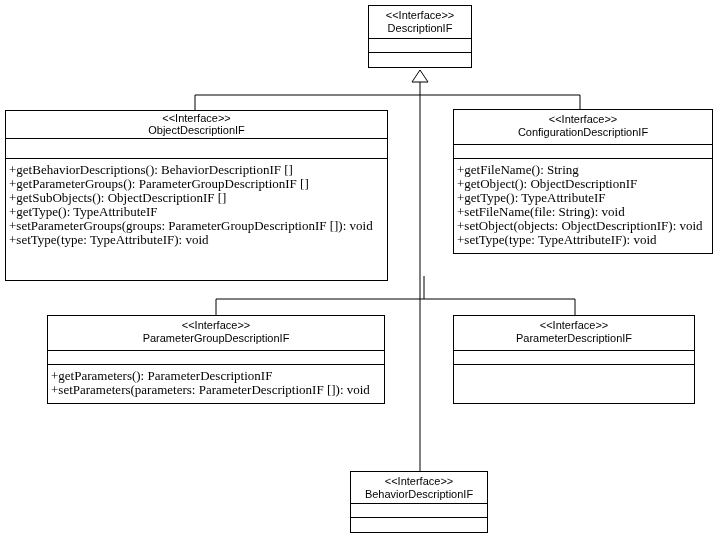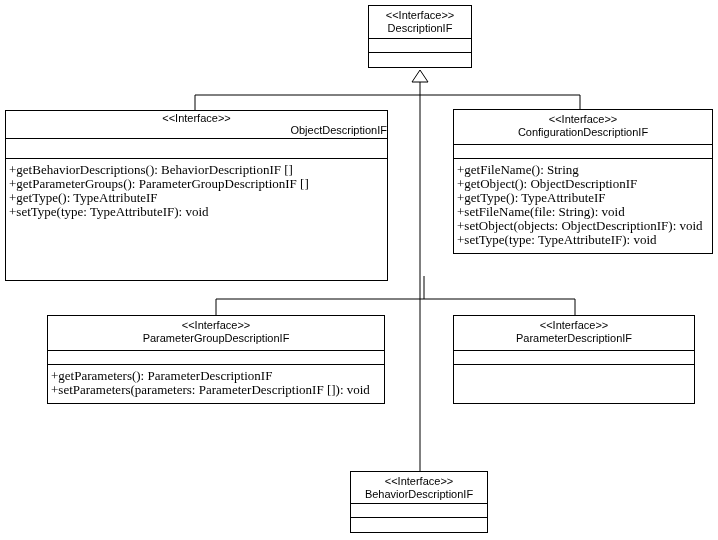--- a/index.html
+++ b/index.html
@@ -64,21 +64,21 @@
   }
 
   
   #box-description        { left: 368px; top: 5px;   width: 104px; height: 63px; }
   #box-description .name-compartment   { height: 33px; }
   #box-description .attr-compartment   { height: 14px; }
 
   #box-object             { left: 5px;   top: 110px; width: 383px; height: 171px; }
   #box-object .name-compartment        { height: 28px; }
   #box-object .stereotype              { padding-top: 1px; line-height: 12px; }
-  #box-object .class-name              { line-height: 12px; text-align: right; }
+  #box-object .class-name              { line-height: 12px; }
   #box-object .attr-compartment        { height: 20px; }
 
   #box-configuration      { left: 453px; top: 109px; width: 260px; height: 145px; }
   #box-configuration .name-compartment { height: 35px; }
   #box-configuration .attr-compartment { height: 14px; }
 
   #box-paramgroup         { left: 47px;  top: 315px; width: 338px; height: 89px; }
   #box-paramgroup .name-compartment    { height: 35px; }
   #box-paramgroup .attr-compartment    { height: 14px; }
 
@@ -123,21 +123,23 @@
 
   <div class="uml-box" id="box-object">
     <div class="compartment name-compartment">
       <div class="stereotype">&lt;&lt;Interface&gt;&gt;</div>
       <div class="class-name">ObjectDescriptionIF</div>
     </div>
     <div class="compartment attr-compartment"></div>
     <div class="compartment method-compartment">
         <div class="method-line">+getBehaviorDescriptions(): BehaviorDescriptionIF []</div>
         <div class="method-line">+getParameterGroups(): ParameterGroupDescriptionIF []</div>
+        <div class="method-line">+getSubObjects(): ObjectDescriptionIF []</div>
         <div class="method-line">+getType(): TypeAttributeIF</div>
+        <div class="method-line">+setParameterGroups(groups: ParameterGroupDescriptionIF []): void</div>
         <div class="method-line">+setType(type: TypeAttributeIF): void</div>
       </div>
   </div>
 
   <div class="uml-box" id="box-configuration">
     <div class="compartment name-compartment">
       <div class="stereotype">&lt;&lt;Interface&gt;&gt;</div>
       <div class="class-name">ConfigurationDescriptionIF</div>
     </div>
     <div class="compartment attr-compartment"></div>

